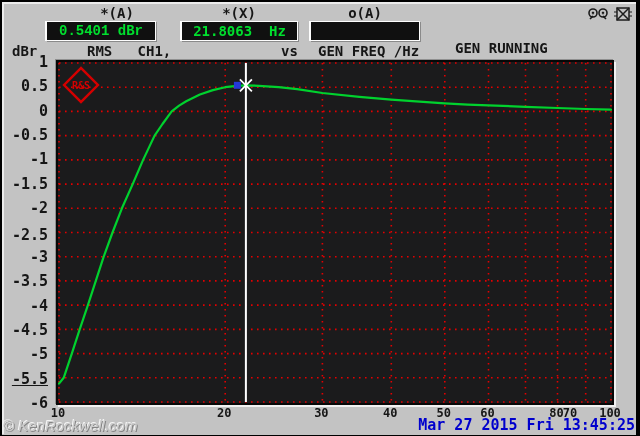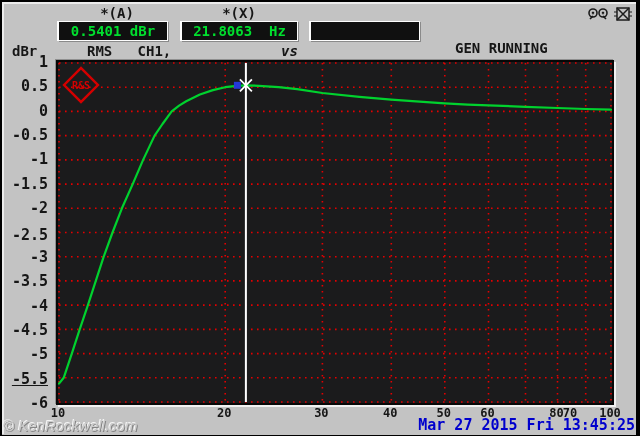--- a/index.html
+++ b/index.html
@@ -57,34 +57,36 @@
 
   <div class="edge left"></div>
   <div class="edge top"></div>
   <div class="edge right"></div>
   <div class="edge bottom"></div>
   <div class="hl left"></div>
   <div class="hl top"></div>
 
   <div class="chan-label" style="left:62px;width:110px;">*(A)</div>
   <div class="chan-label" style="left:181px;width:116px;">*(X)</div>
+  <div class="chan-label" style="left:310px;width:110px;">o(A)</div>
 
-  <div class="val-box" style="left:58px;width:108px;">
+  <div class="val-box" style="left:46px;width:108px;font-family:Liberation Mono, monospace;">
     <span class="v">0.5401 dBr</span>
   </div>
   <div class="val-box" style="left:181px;width:115px;">
     <span class="v">21.8063  Hz</span>
   </div>
   <div class="val-box" style="left:310px;width:108px;">
     <span class="v"></span>
   </div>
 
   <div class="row3" style="left:12px;">dBr</div>
   <div class="row3" style="left:87px;">RMS   CH1,</div>
-  <div class="row3" style="left:281px;font-style:italic;">vs</div>
+  <div class="row3" style="left:281px;">vs</div>
+  <div class="row3" style="left:318px;">GEN FREQ /Hz</div>
 
   <div class="status">
     <div>GEN RUNNING</div>
     <div>ANL 1:TERM 2: OFF</div>
     <div>SWP TERMINATED</div>
   </div>
 
   <div class="icons">
     <svg width="22" height="16" viewBox="0 0 22 16">
       <g stroke="#1c1c1c" stroke-width="1.6" fill="none">

